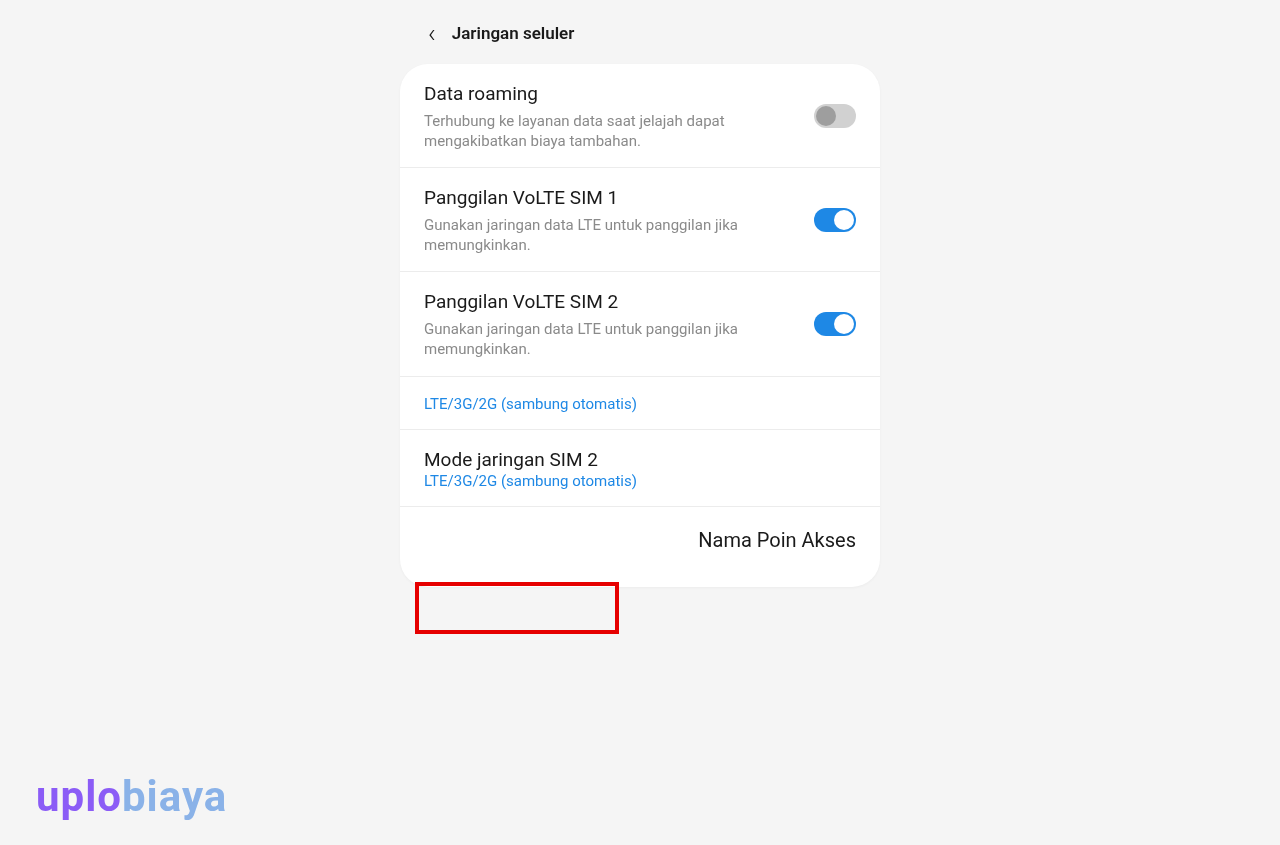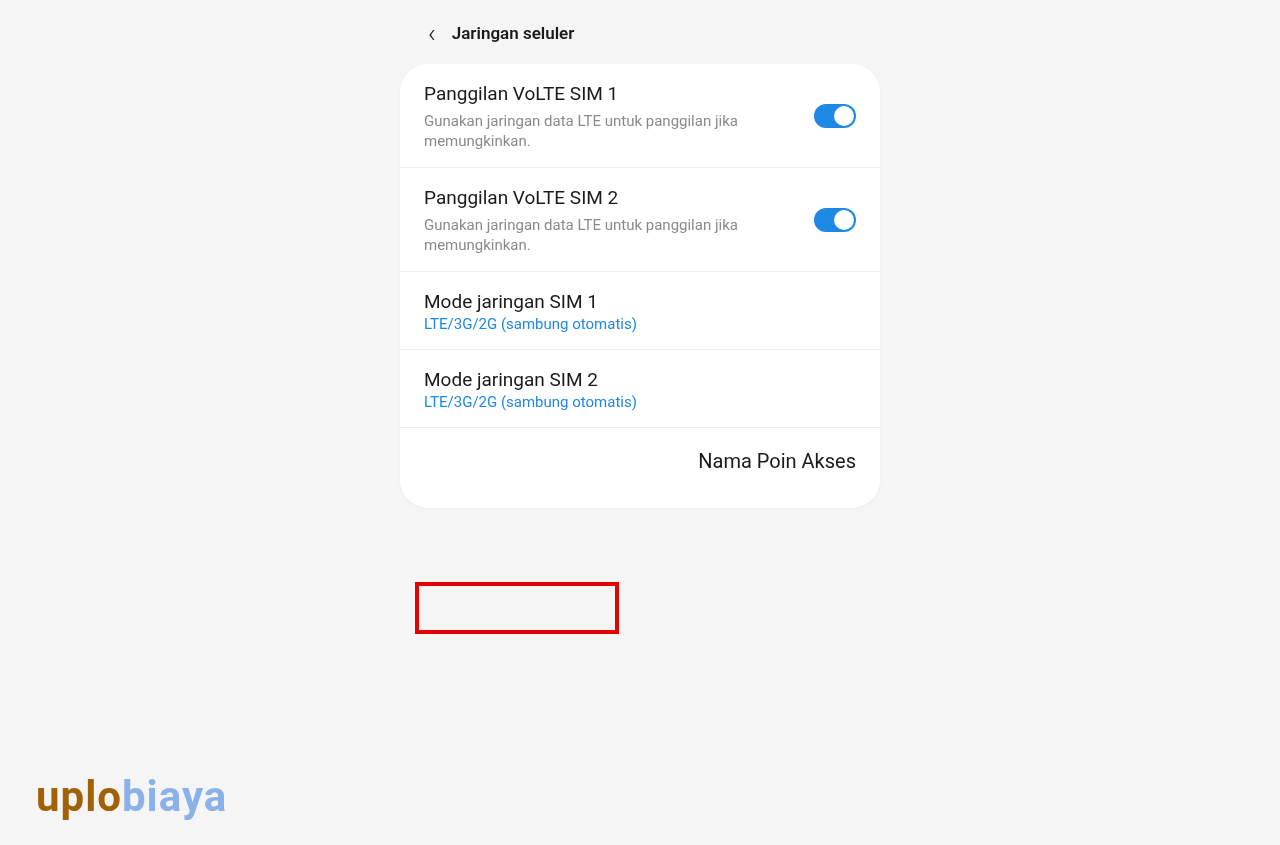--- a/index.html
+++ b/index.html
@@ -106,21 +106,21 @@
   }
   .watermark {
     position: absolute;
     left: 36px;
     bottom: 24px;
     font-size: 42px;
     font-weight: 700;
     letter-spacing: 1px;
   }
   .wm-gray {
-    color: #a16207;
+    color: #8b5cf6;
   }
   .wm-blue {
     color: #8ab2e8;
   }
   .row.simple {
     padding: 20px 24px 20px 24px;
   }
   .row.simple .row-title {
     font-size: 20px;
     text-align: right;
@@ -129,39 +129,45 @@
 </head>
 <body>
 
 <div class="header">
   <span class="back-arrow">‹</span>
   <span class="header-title">Jaringan seluler</span>
 </div>
 
 <div class="settings-card">
 
+  <div class="row">
+    <div class="row-title">Data roaming</div>
+    <div class="row-desc">Terhubung ke layanan data saat jelajah dapat mengakibatkan biaya tambahan.</div>
+    <div class="toggle off">
+      <div class="toggle-knob"></div>
+    </div>
+  </div>
 
   <div class="row">
     <div class="row-title">Panggilan VoLTE SIM 1</div>
     <div class="row-desc">Gunakan jaringan data LTE untuk panggilan jika memungkinkan.</div>
     <div class="toggle on">
       <div class="toggle-knob"></div>
     </div>
   </div>
 
   <div class="row">
     <div class="row-title">Panggilan VoLTE SIM 2</div>
     <div class="row-desc">Gunakan jaringan data LTE untuk panggilan jika memungkinkan.</div>
     <div class="toggle on">
       <div class="toggle-knob"></div>
     </div>
   </div>
 
   <div class="row">
-    <div class="row-title">Mode jaringan SIM 1</div>
     <div class="row-link">LTE/3G/2G (sambung otomatis)</div>
   </div>
 
   <div class="row">
     <div class="row-title">Mode jaringan SIM 2</div>
     <div class="row-link">LTE/3G/2G (sambung otomatis)</div>
   </div>
 
   <div class="row simple">
     <div class="row-title">Nama Poin Akses</div>

